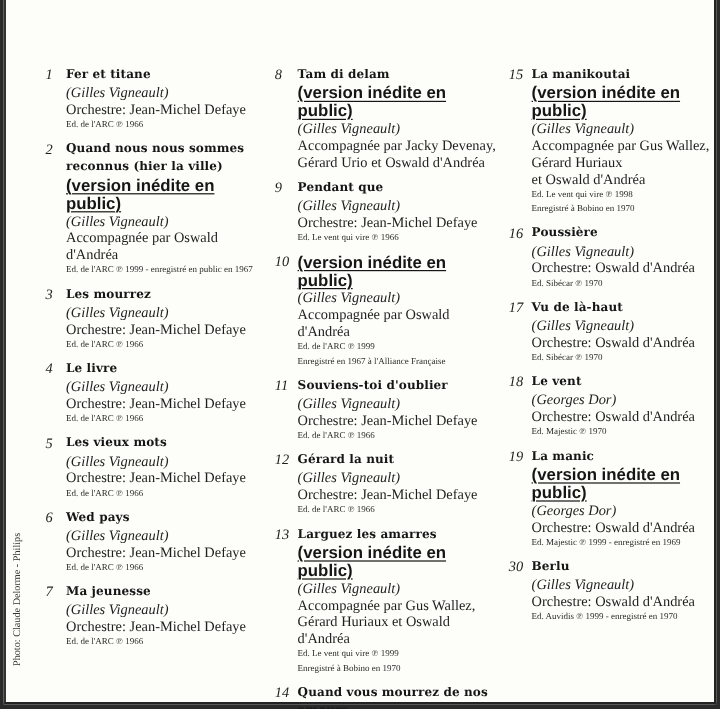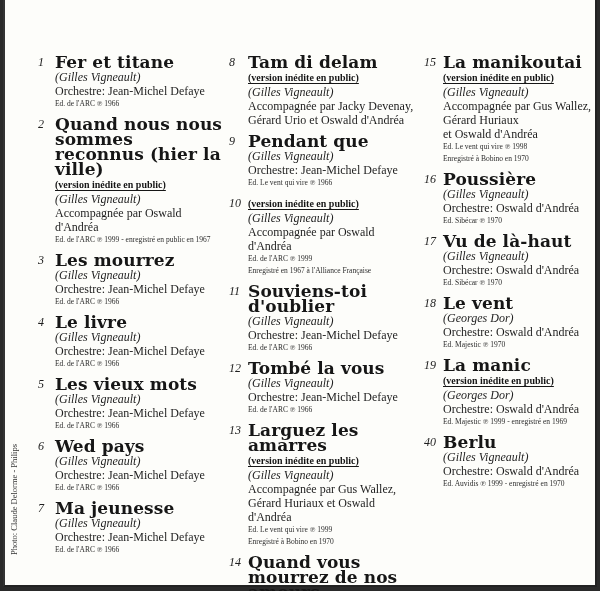--- a/index.html
+++ b/index.html
@@ -22,26 +22,26 @@
   .col-2 { left: 224px; width: 190px; }
   .col-3 { left: 419px; width: 180px; }
   .track { position: relative; padding-left: 17px; margin-bottom: 7px; }
   .num {
     position: absolute; left: 0; top: 0; width: 16px;
     font-style: italic; font-size: 12px; line-height: 15px;
   }
   .col-2 .track, .col-3 .track { padding-left: 19px; }
   .title {
     font-family: "DejaVu Serif", serif;
-    font-size: 17px; line-height: 15px; font-weight: 600;
+    font-size: 10px; line-height: 15px; font-weight: 600;
     letter-spacing: 0.1px; color: #161616;
   }
   .version {
-    font-family: Liberation Serif, serif;
-    font-size: 10px; line-height: 15px; font-weight: 600;
+    font-family: Liberation Sans, sans-serif;
+    font-size: 14px; line-height: 15px; font-weight: 600;
     text-decoration: underline; text-decoration-thickness: 1px;
     text-underline-offset: 2px; color: #161616;
   }
   .author { font-style: italic; font-size: 12px; line-height: 14px; }
   .credit { font-size: 12px; line-height: 14px; }
   .small { font-size: 7.5px; line-height: 12px; color: #2c2c2c; }
   .photo-credit {
     position: absolute; left: 4px; top: 555px;
     transform: rotate(-90deg); transform-origin: left top;
     font-size: 8.5px; white-space: nowrap; color: #333;
@@ -131,21 +131,21 @@
       </div>
       <div class="track">
         <div class="num">11</div>
         <div class="title">Souviens-toi d'oublier</div>
         <div class="author">(Gilles Vigneault)</div>
         <div class="credit">Orchestre: Jean-Michel Defaye</div>
         <div class="small">Ed. de l'ARC ℗ 1966</div>
       </div>
       <div class="track">
         <div class="num">12</div>
-        <div class="title">Tombé la vous</div>
+        <div class="title">Gérard la nuit</div>
         <div class="author">(Gilles Vigneault)</div>
         <div class="credit">Orchestre: Jean-Michel Defaye</div>
         <div class="small">Ed. de l'ARC ℗ 1966</div>
       </div>
       <div class="track">
         <div class="num">13</div>
         <div class="title">Larguez les amarres</div>
         <div class="version">(version inédite en public)</div>
         <div class="author">(Gilles Vigneault)</div>
         <div class="credit">Accompagnée par Gus Wallez,</div>
@@ -194,20 +194,20 @@
       </div>
       <div class="track">
         <div class="num">19</div>
         <div class="title">La manic</div>
         <div class="version">(version inédite en public)</div>
         <div class="author">(Georges Dor)</div>
         <div class="credit">Orchestre: Oswald d'Andréa</div>
         <div class="small">Ed. Majestic ℗ 1999 - enregistré en 1969</div>
       </div>
       <div class="track">
-        <div class="num">40</div>
+        <div class="num">30</div>
         <div class="title">Berlu</div>
         <div class="author">(Gilles Vigneault)</div>
         <div class="credit">Orchestre: Oswald d'Andréa</div>
         <div class="small">Ed. Auvidis ℗ 1999 - enregistré en 1970</div>
       </div>
     </div>
 </div>
 
 </body></html>

